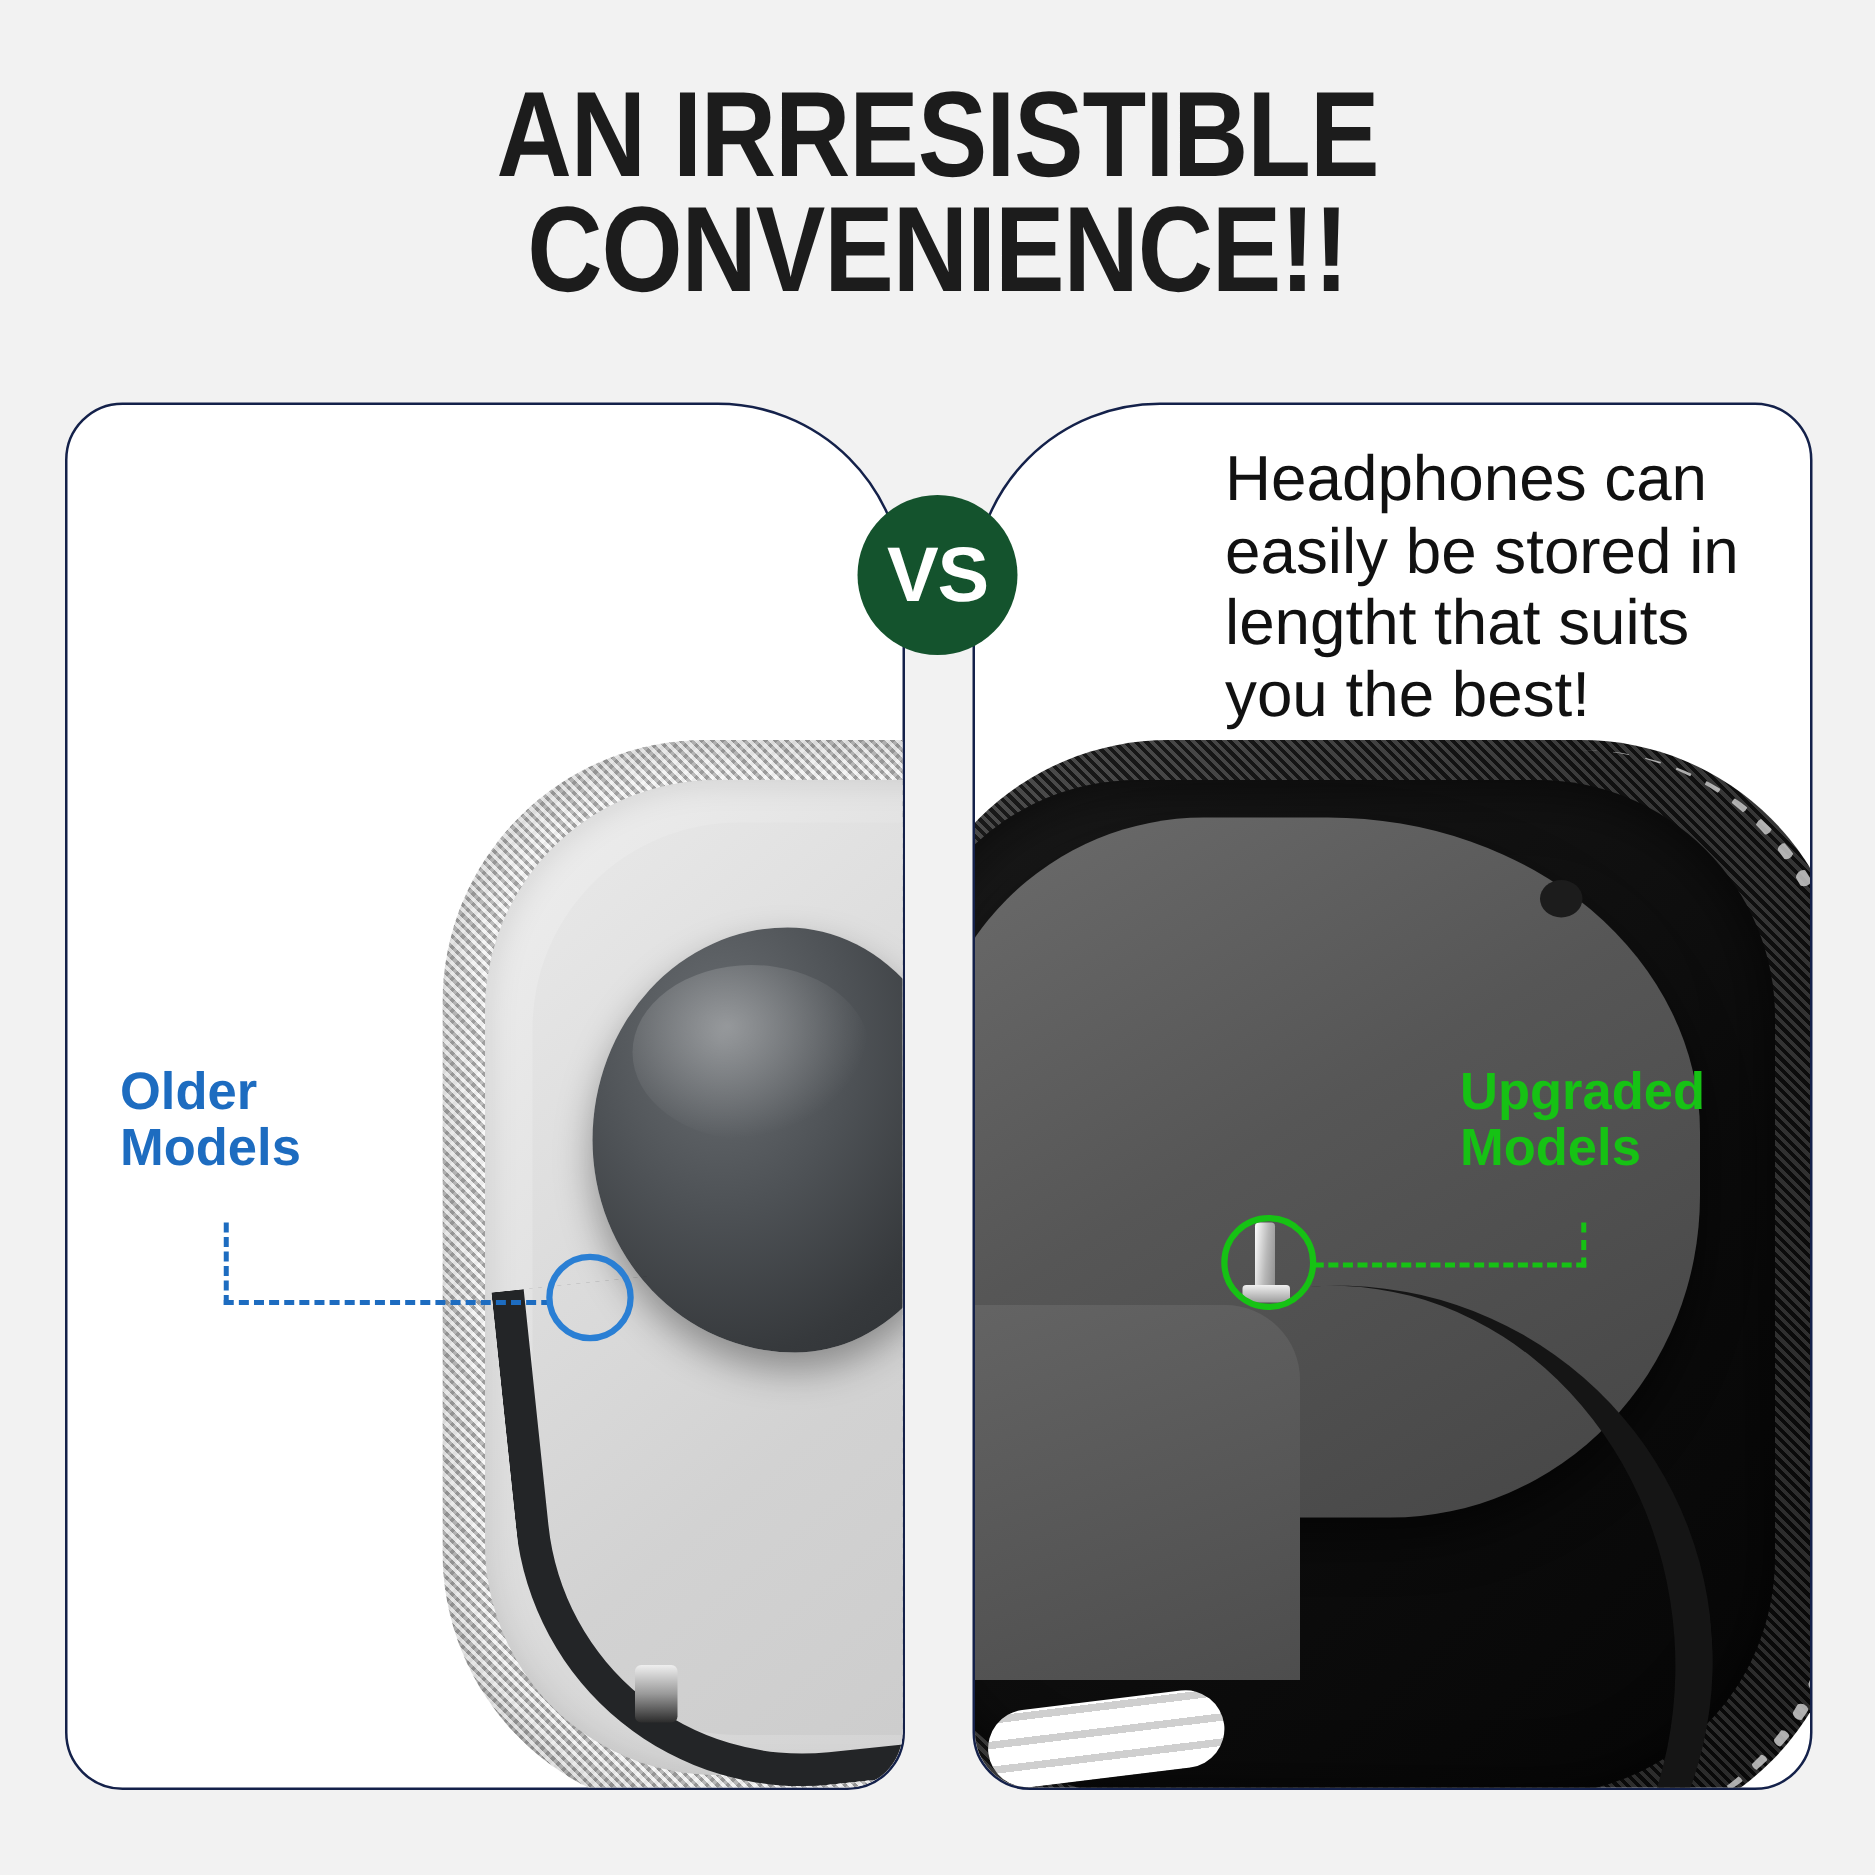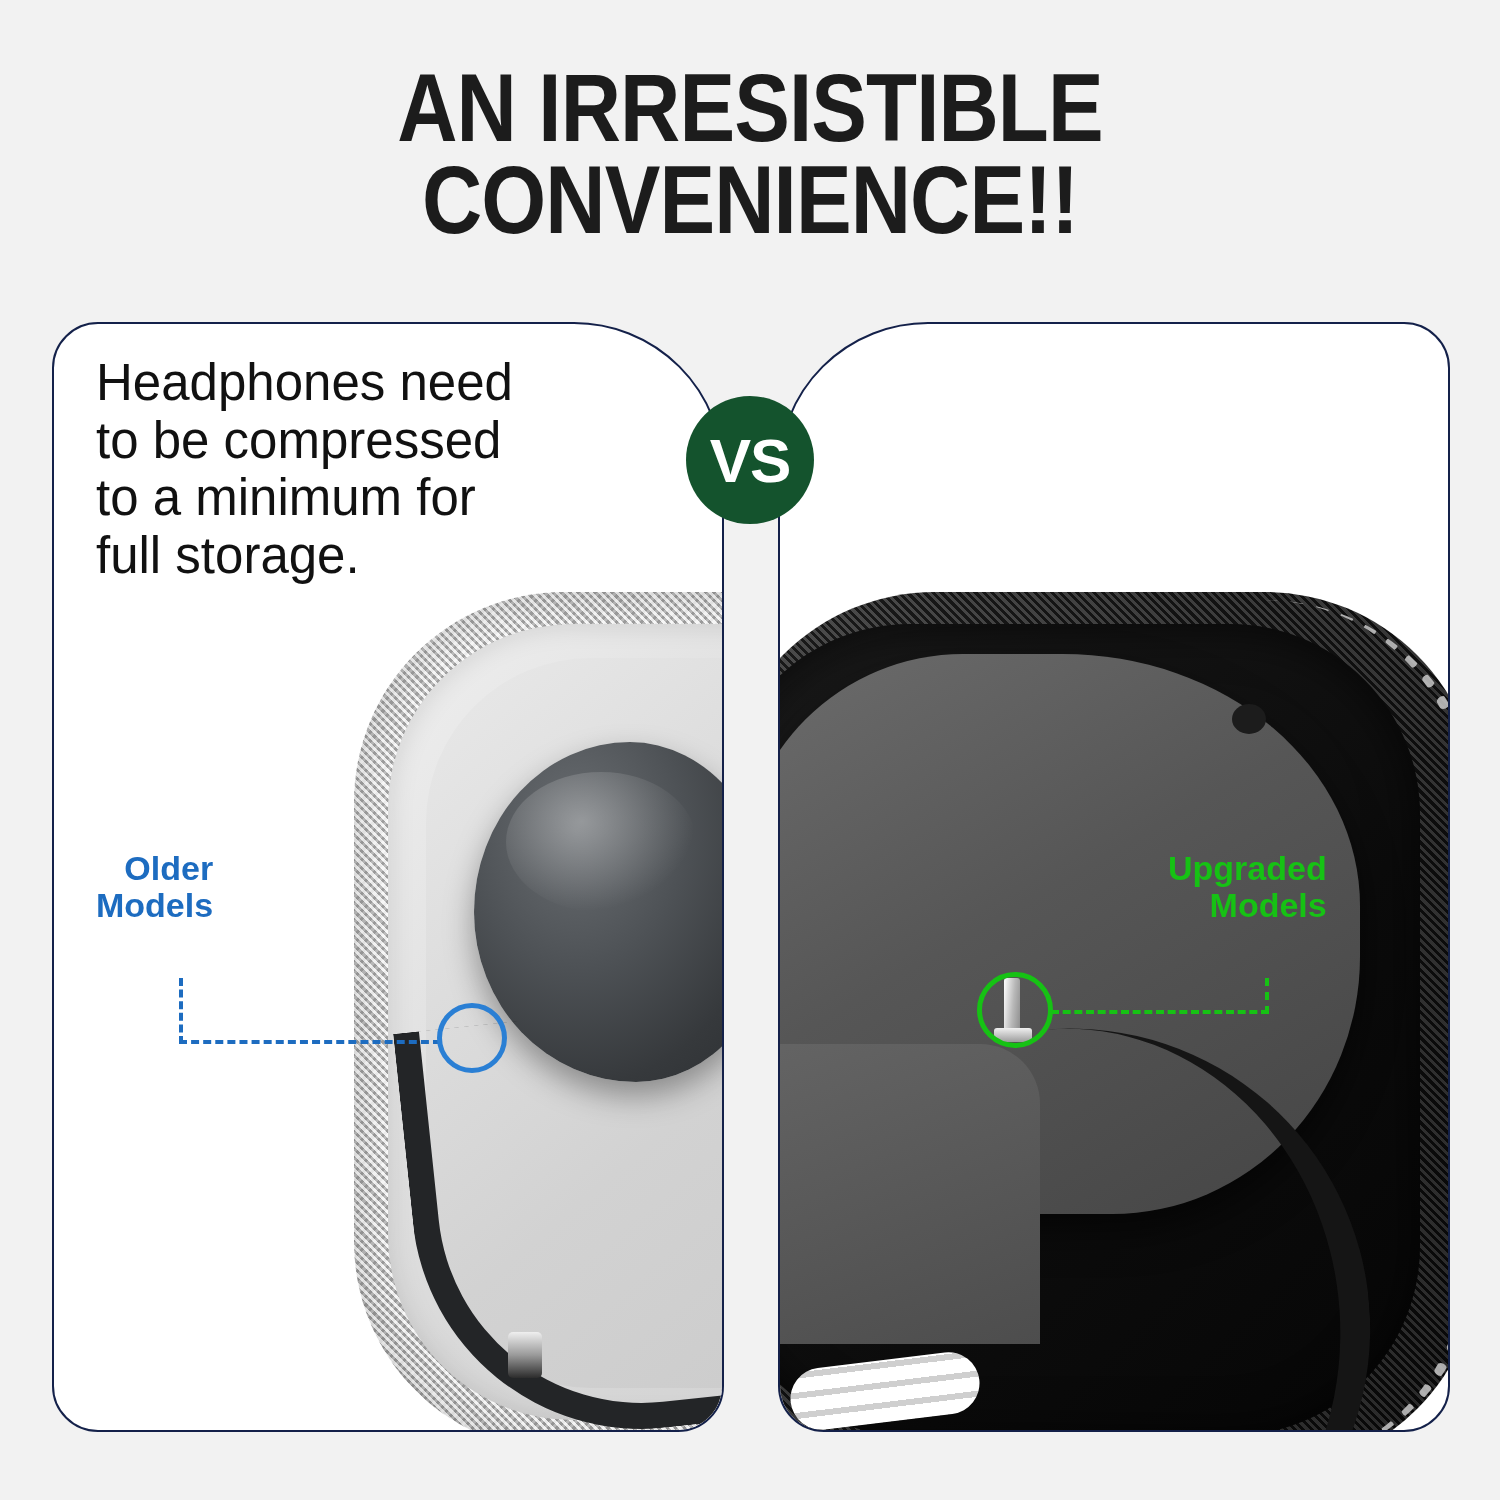--- a/index.html
+++ b/index.html
@@ -97,25 +97,24 @@
     z-index: 12;
   }
   .caption-left  { left: 42px; top: 30px; width: 470px; }
   .caption-right { right: 38px; top: 30px; width: 430px; text-align: left; }
 
   
   .vlabel {
     position: absolute;
     font-family: "Liberation Sans", sans-serif;
     font-weight: bold;
-    font-size: 34px;
+    font-size: 42px;
     line-height: 1.08;
     white-space: pre-line;
     z-index: 25;
-    text-align: right;
   }
   .vlabel-left  { left: 96px;  top: 850px; color: #1d6cc0; }
   .vlabel-right { left: 1168px; top: 850px; color: #16c214; }
 
   
   .leader { position: absolute; z-index: 24; }
 
   .leader-v-left {
     left: 179px; top: 978px; width: 0; height: 66px;
     border-left: 4px dashed #1d6cc0;
@@ -308,40 +307,40 @@
       <div class="case-l-shell"></div>
       <div class="case-l-rim"></div>
       <div class="case-l-inner"></div>
       <div class="earcup-l"></div>
       <div class="earcup-l-hi"></div>
 
       <div class="cable-l"></div>
       <div class="connector-l"></div>
     </div>
 
-    <div class="caption caption-left">Headphones need
-to be compressed
-to a minimum for
-full storage.</div>
   </div>
 
   <div class="panel panel-right">
 
     <div class="art">
       <div class="case-r-shell"></div>
       <div class="case-r-inner"></div>
       <div class="earcup-r"></div>
       <div class="earcup-r-notch"></div>
       <div class="earpad-r"></div>
       <div class="headband-r"></div>
       <div class="cable-coil-r"></div>
 
       <div class="zipper-r"></div>
     </div>
 
+    <div class="caption caption-right">Headphones can
+easily be stored in
+lengtht that suits
+you the best!</div>
   </div>
 </div>
 
 <div class="zippull-r"></div>
 <div class="zippull-r-base"></div>
 
 <div class="vs-badge">VS</div>
 
 <div class="vlabel vlabel-left">Older
 Models</div>

